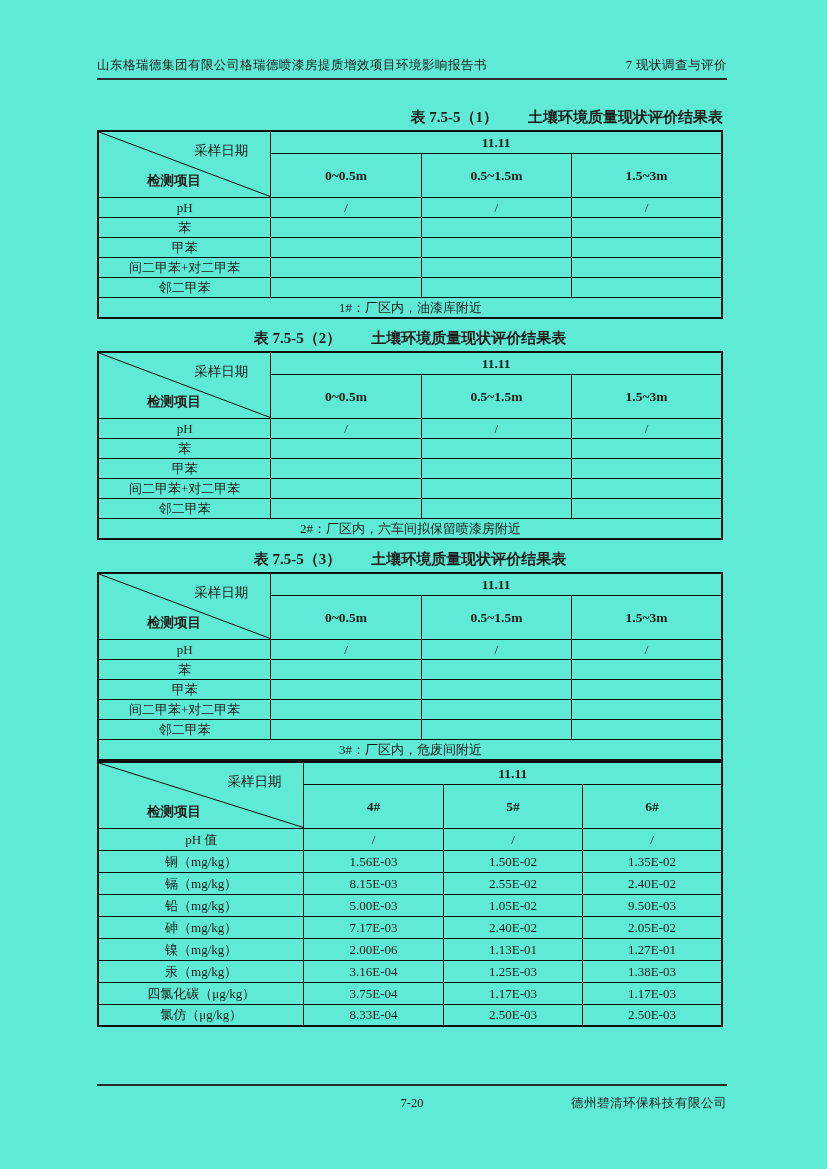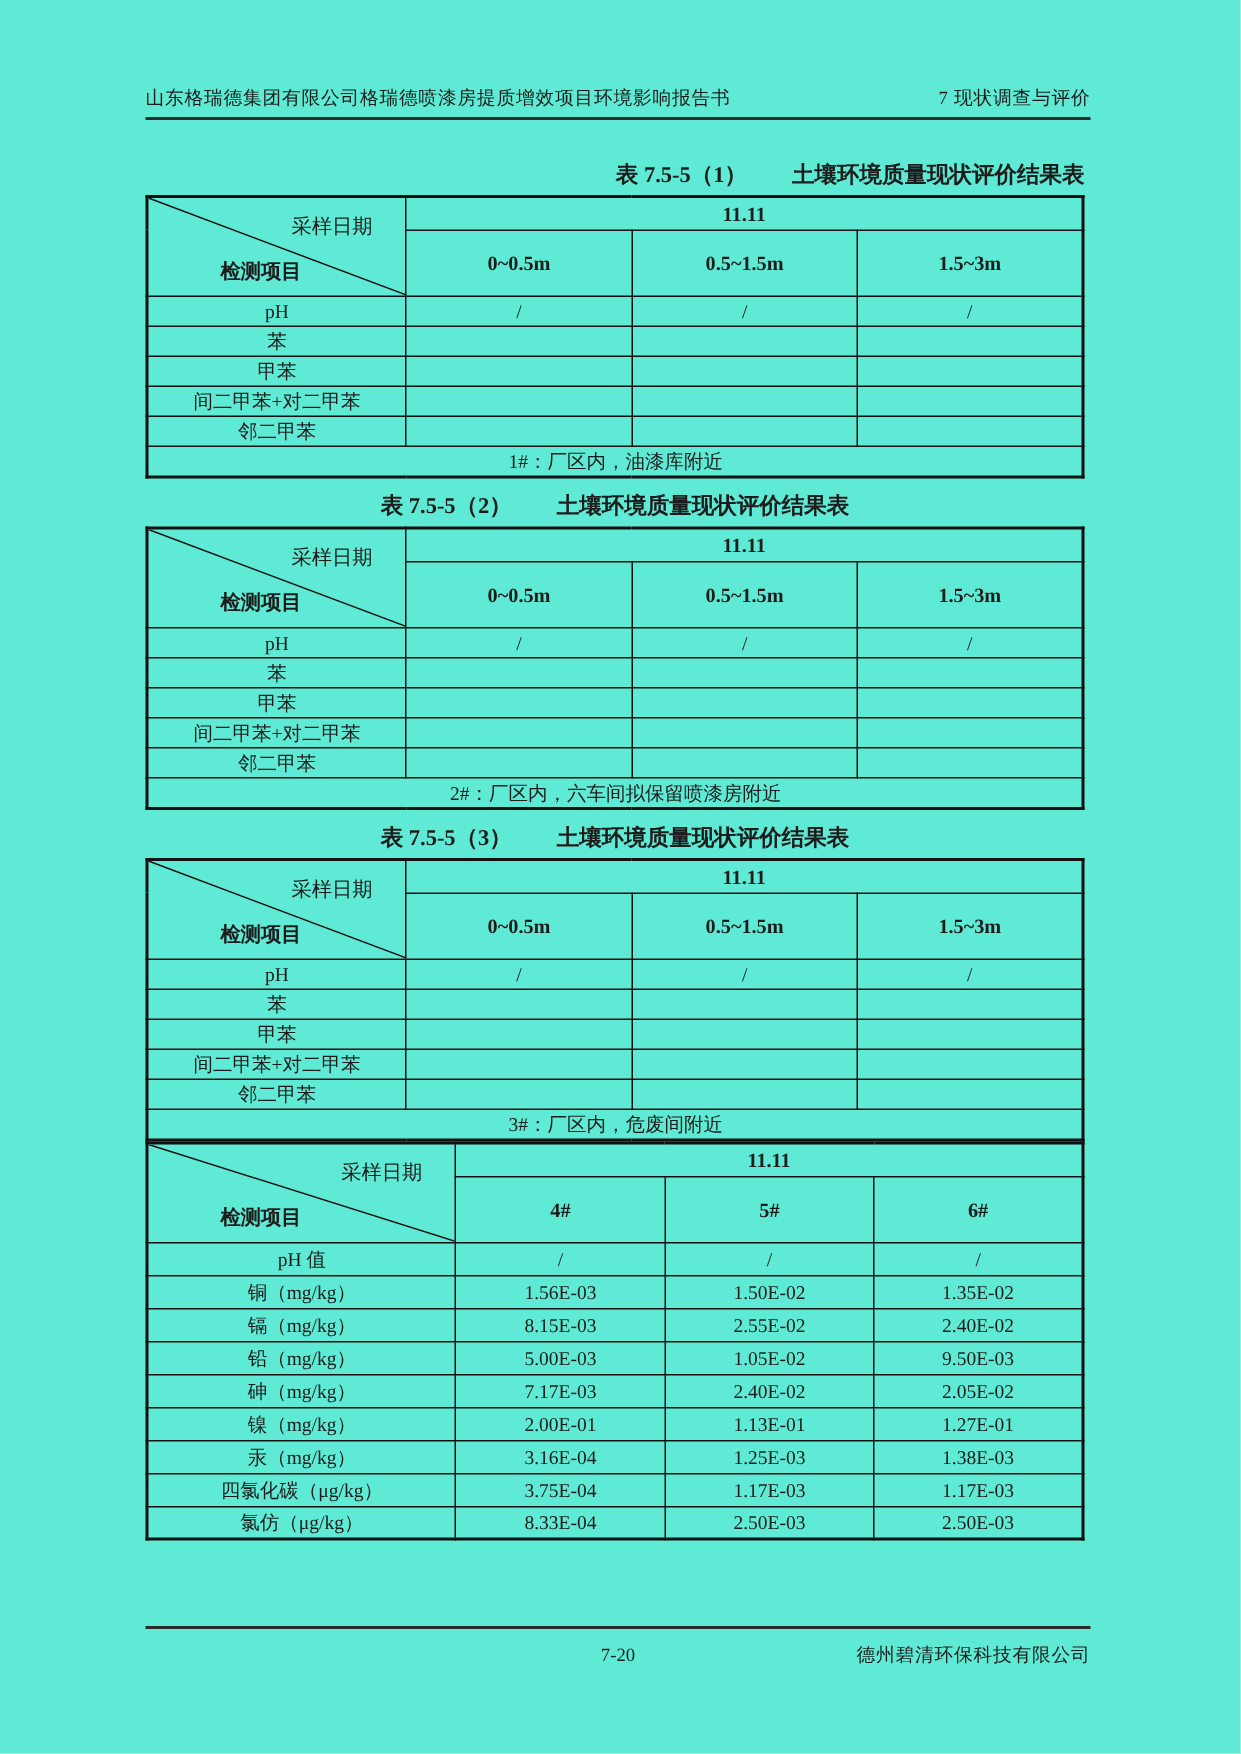--- a/index.html
+++ b/index.html
@@ -313,21 +313,21 @@
               <td>9.50E-03</td>
             </tr>
             <tr class="drow">
               <td>砷（mg/kg）</td>
               <td>7.17E-03</td>
               <td>2.40E-02</td>
               <td>2.05E-02</td>
             </tr>
             <tr class="drow">
               <td>镍（mg/kg）</td>
-              <td>2.00E-01</td>
+              <td>2.00E-06</td>
               <td>1.13E-01</td>
               <td>1.27E-01</td>
             </tr>
             <tr class="drow">
               <td>汞（mg/kg）</td>
               <td>3.16E-04</td>
               <td>1.25E-03</td>
               <td>1.38E-03</td>
             </tr>
             <tr class="drow">

